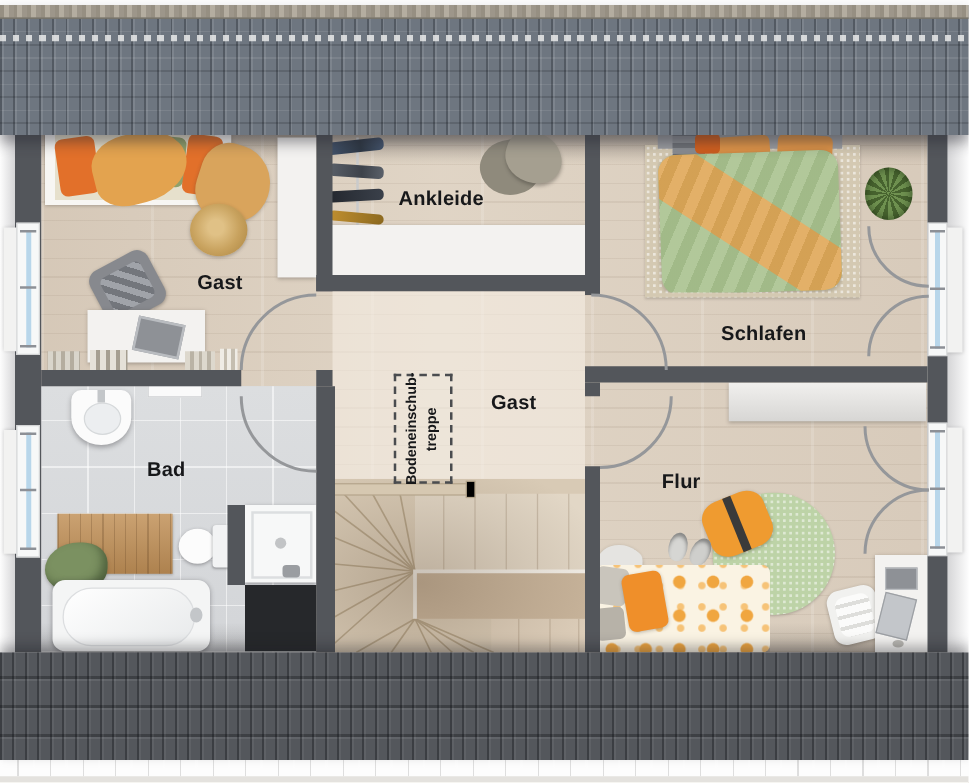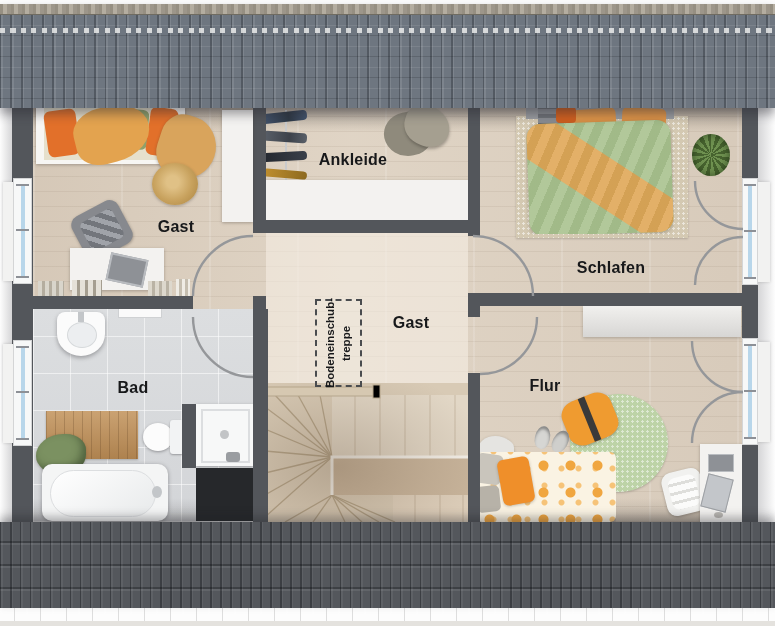--- a/index.html
+++ b/index.html
@@ -264,21 +264,21 @@
       <path d="M695,285 A48,48 0 0 1 743,237"></path>
       <path d="M692,341 A51,51 0 0 0 743,392"></path>
       <path d="M692,443 A51,51 0 0 1 743,392"></path>
     </g>
   </svg>
 
   <div class="room-label" style="left:176px;top:227px">Gast</div>
   <div class="room-label" style="left:353px;top:160px">Ankleide</div>
   <div class="room-label" style="left:611px;top:268px">Schlafen</div>
   <div class="room-label" style="left:411px;top:323px">Gast</div>
-  <div class="room-label" style="left:133px;top:388px">Bad</div>
+  <div class="room-label" style="left:133px;top:377px">Bad</div>
   <div class="room-label" style="left:545px;top:386px">Flur</div>
   <div class="hatch-box" style="left:315px;top:299px;width:43px;height:84px">
     <span class="hatch-label">Bodeneinschub-
 treppe</span>
   </div>
 
   <div class="abs roof-top z7" style="left:0;top:4px;width:775px;height:104px">
     <div class="abs ridge-cap" style="left:0;top:0;width:775px;height:10px"></div>
     <div class="abs snow-dashes" style="left:0;top:24px;width:775px;height:5px"></div>
   </div>

